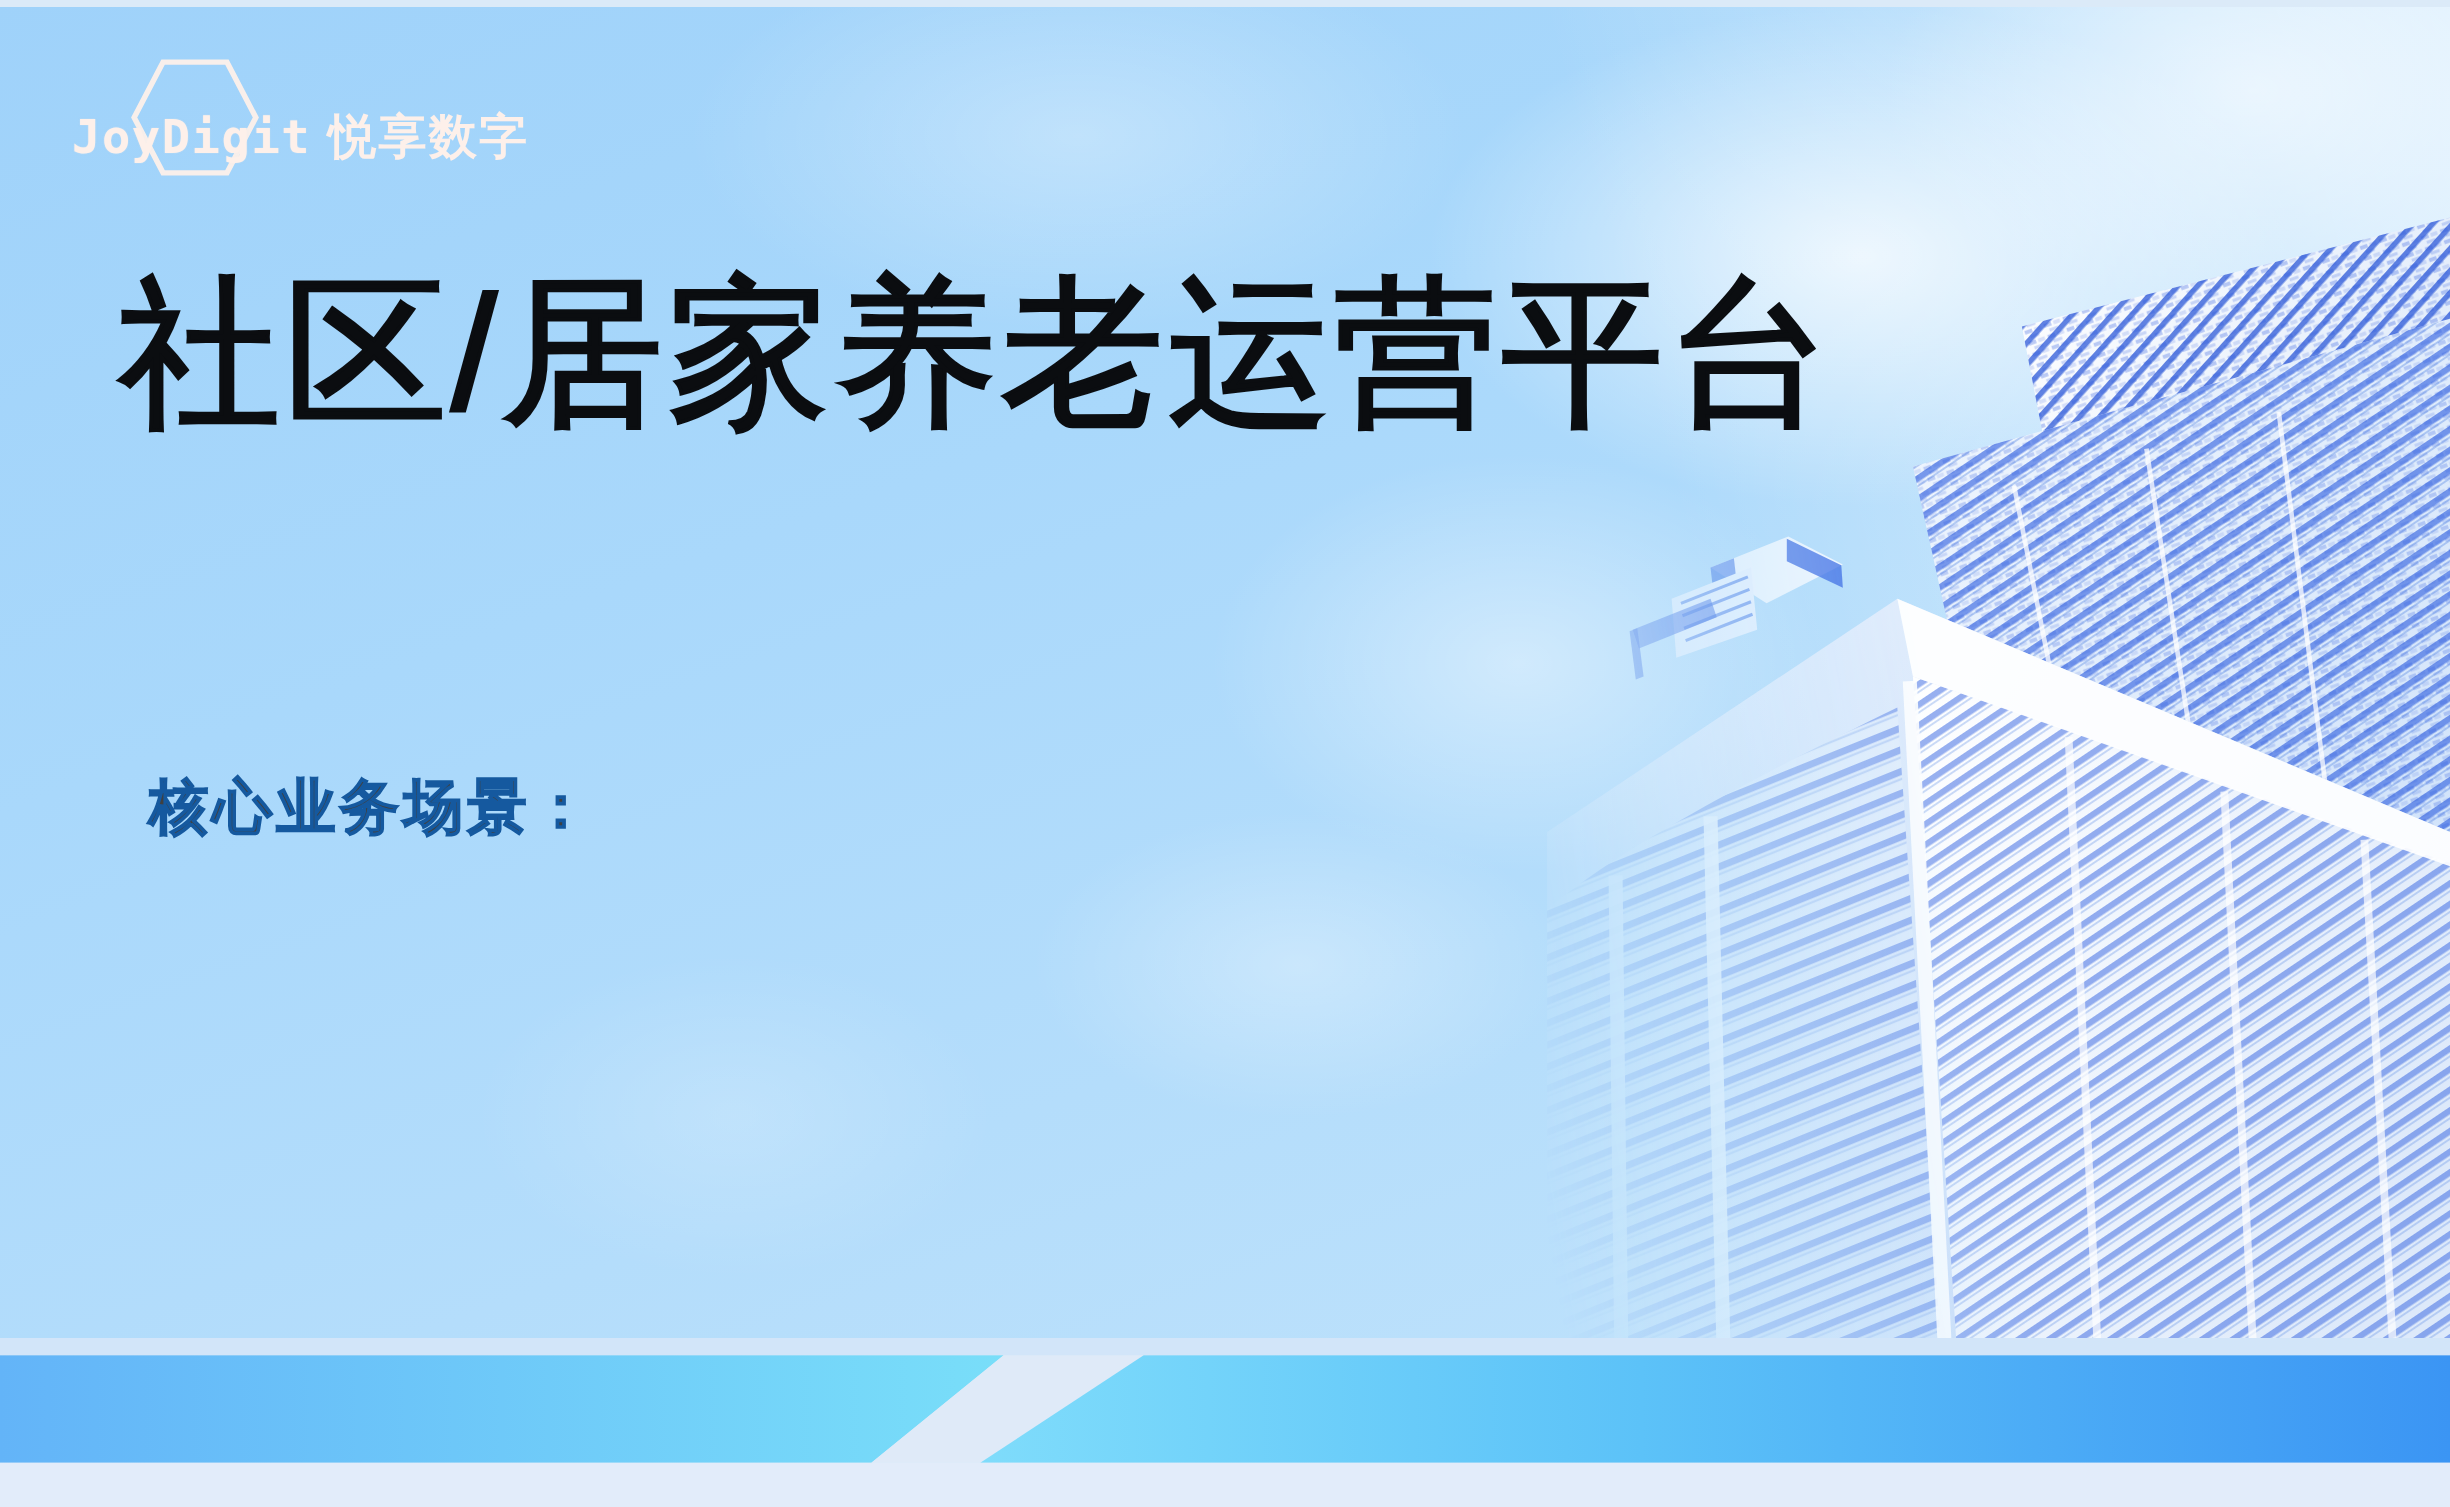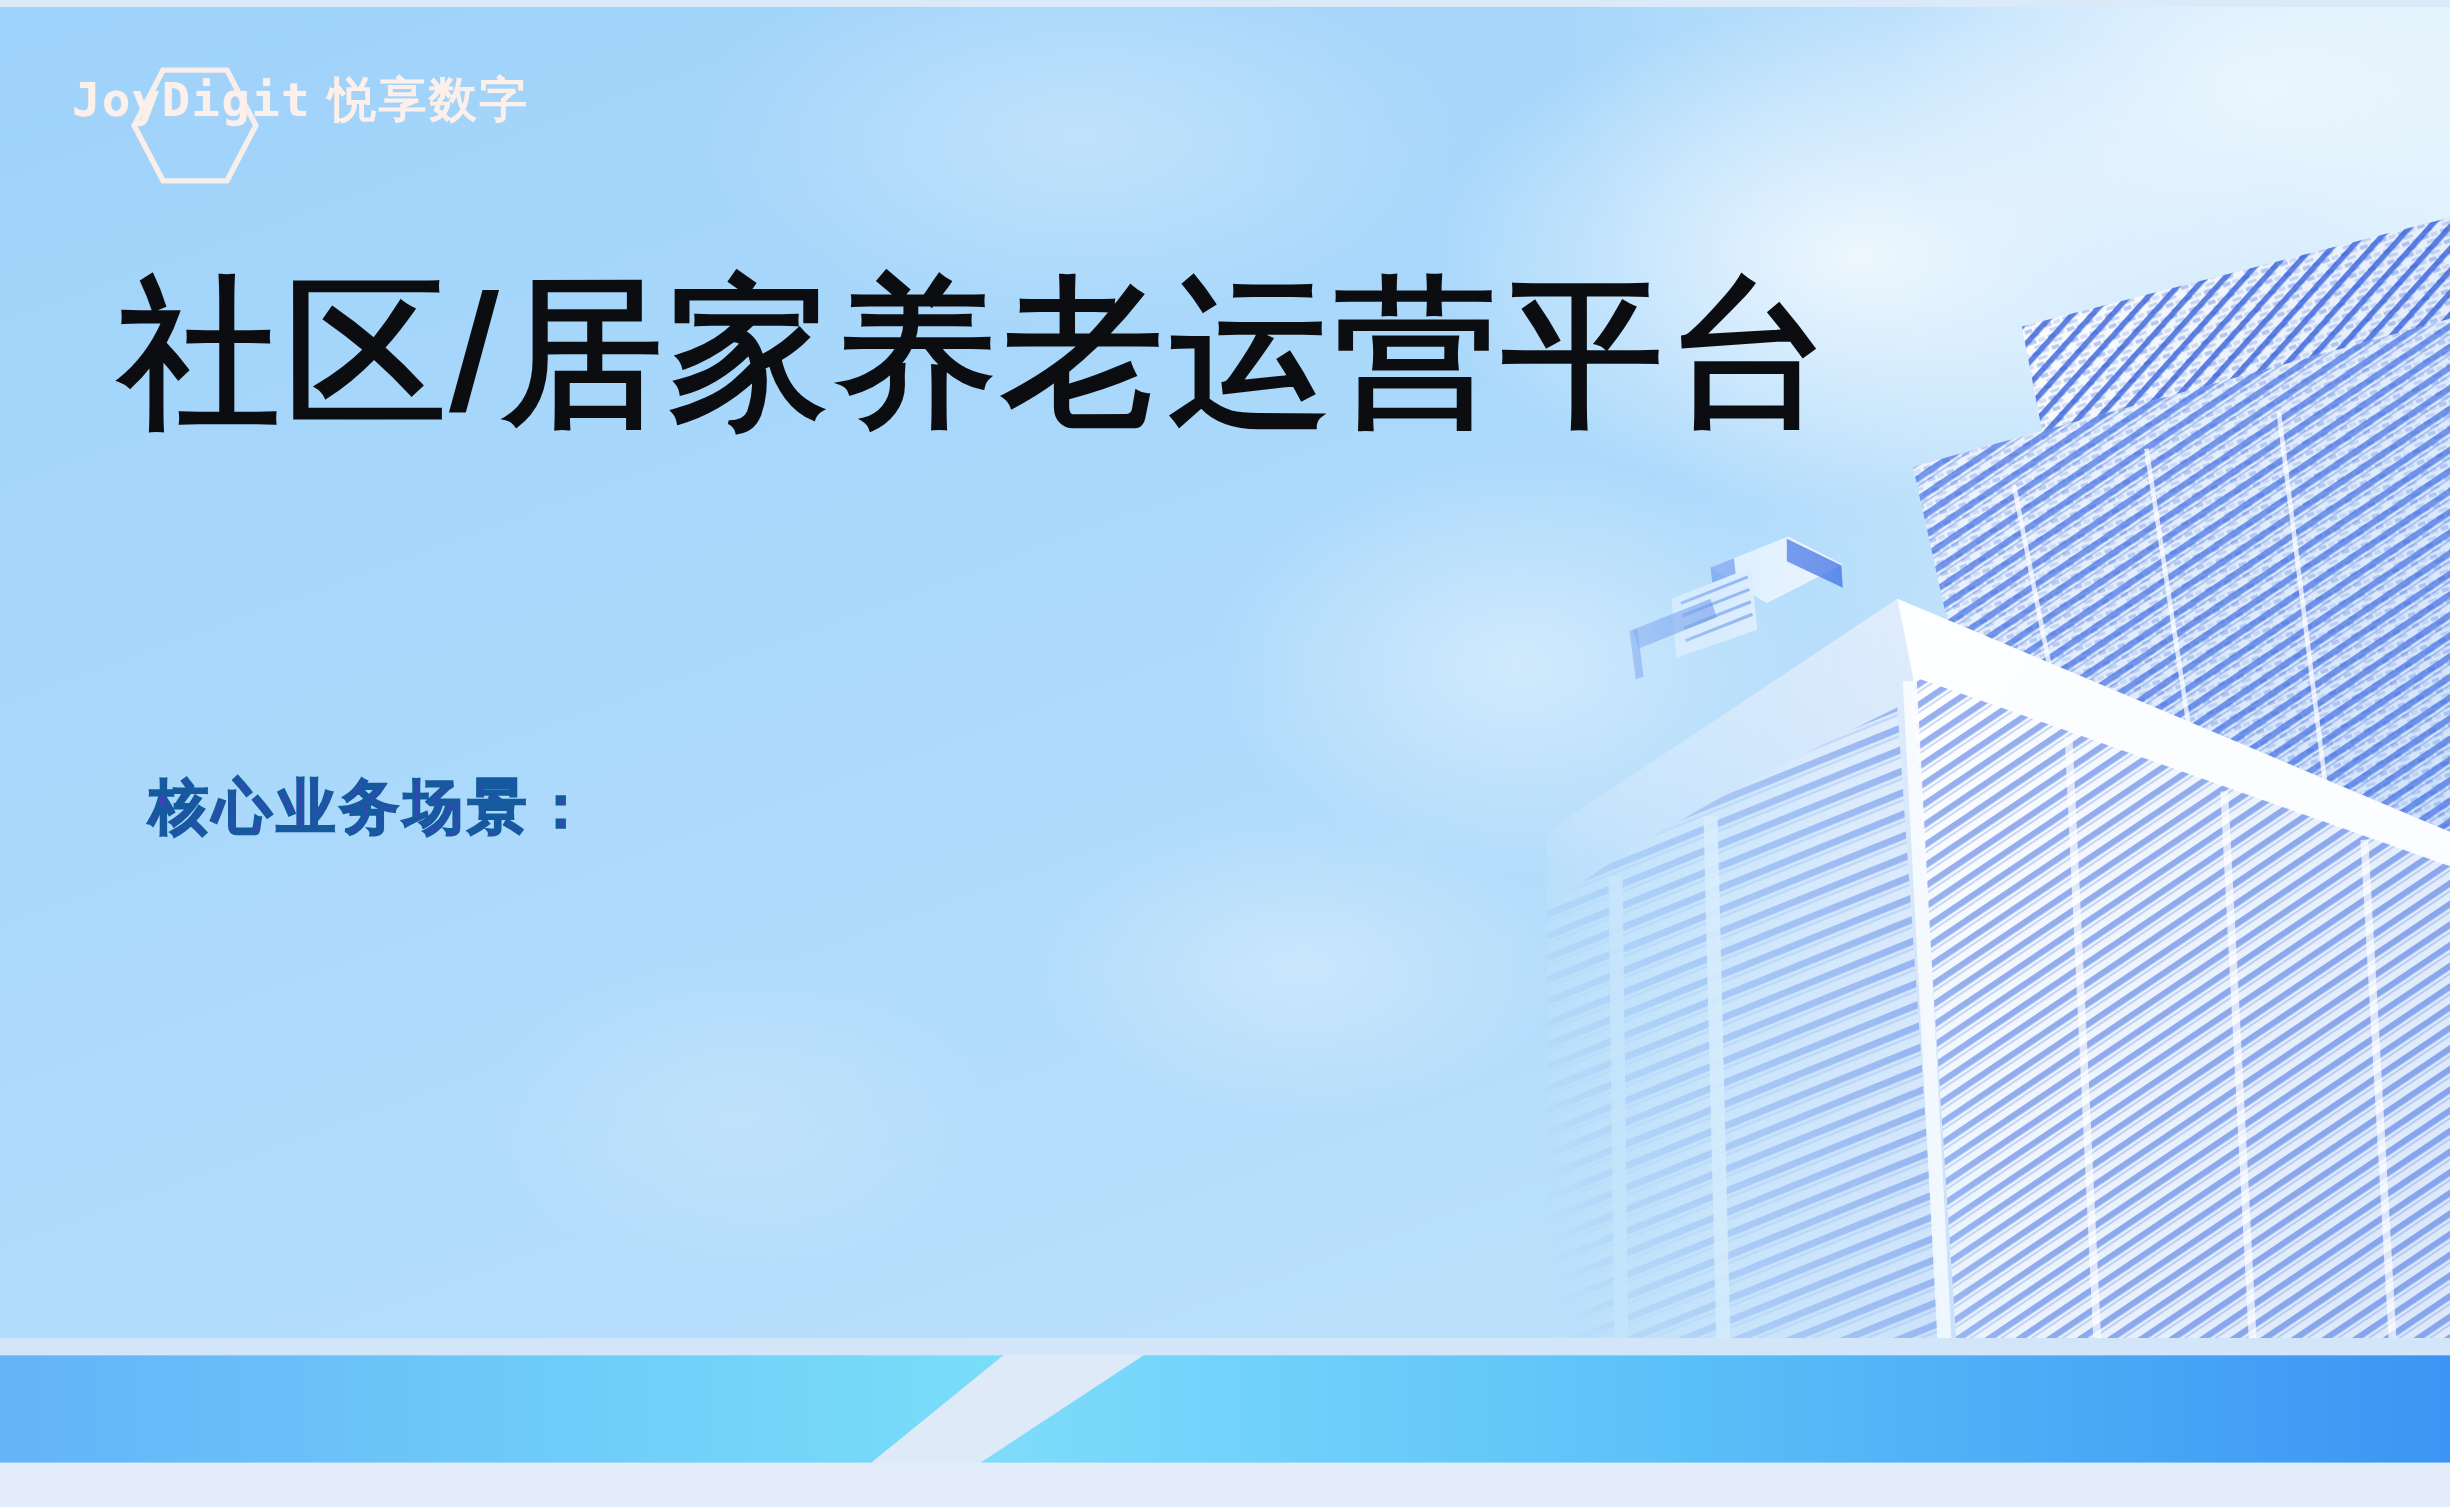--- a/index.html
+++ b/index.html
@@ -48,23 +48,23 @@
     right:0; top:132px;
     width:973px; height:1260px;
     z-index:3;
     -webkit-mask-image:linear-gradient(260deg, rgba(0,0,0,1) 52%, rgba(0,0,0,0) 92%);
             mask-image:linear-gradient(260deg, rgba(0,0,0,1) 52%, rgba(0,0,0,0) 92%);
   }
   .photo svg{ display:block; width:100%; height:100%; }
 
   
   .logo{
-    position:absolute; left:72px; top:76px;
+    position:absolute; left:72px; top:68px;
     height:93px; z-index:20;
-    display:flex; align-items:flex-start;
+    display:flex; align-items:flex-end;
   }
   .logo-hex{
     position:absolute; left:59px; top:-9.3px;
     width:128px; height:117px;
     z-index:1;
   }
   .logo-hex svg{ display:block; width:100%; height:100%; }
   .logo-text{
     position:relative; z-index:2;
     display:flex; align-items:baseline; gap:17px;
@@ -90,21 +90,21 @@
     letter-spacing:4.7px;
     line-height:1.18;
     white-space:nowrap;
     -webkit-text-stroke:3.9px #0b0d10;
   }
 
   
   .heading{
     position:absolute; left:149px; top:778px;
     z-index:20;
-    color:#6d28d9;
+    color:#404040;
     font-size:59px;
     font-weight:900;
     letter-spacing:4.7px;
     line-height:1;
     text-align:right;
     -webkit-text-stroke:1.9px #15599f;
   }
 
   
   .scenes{

